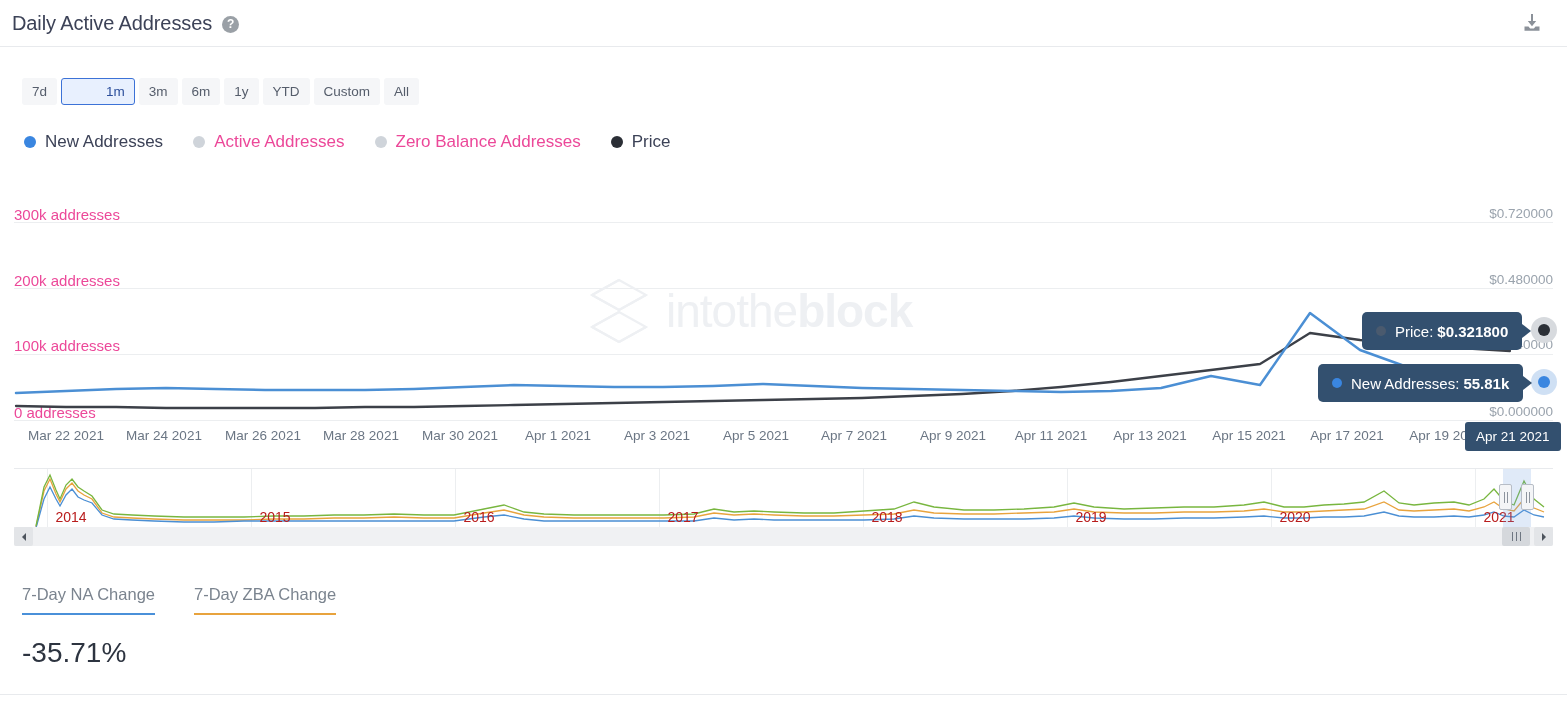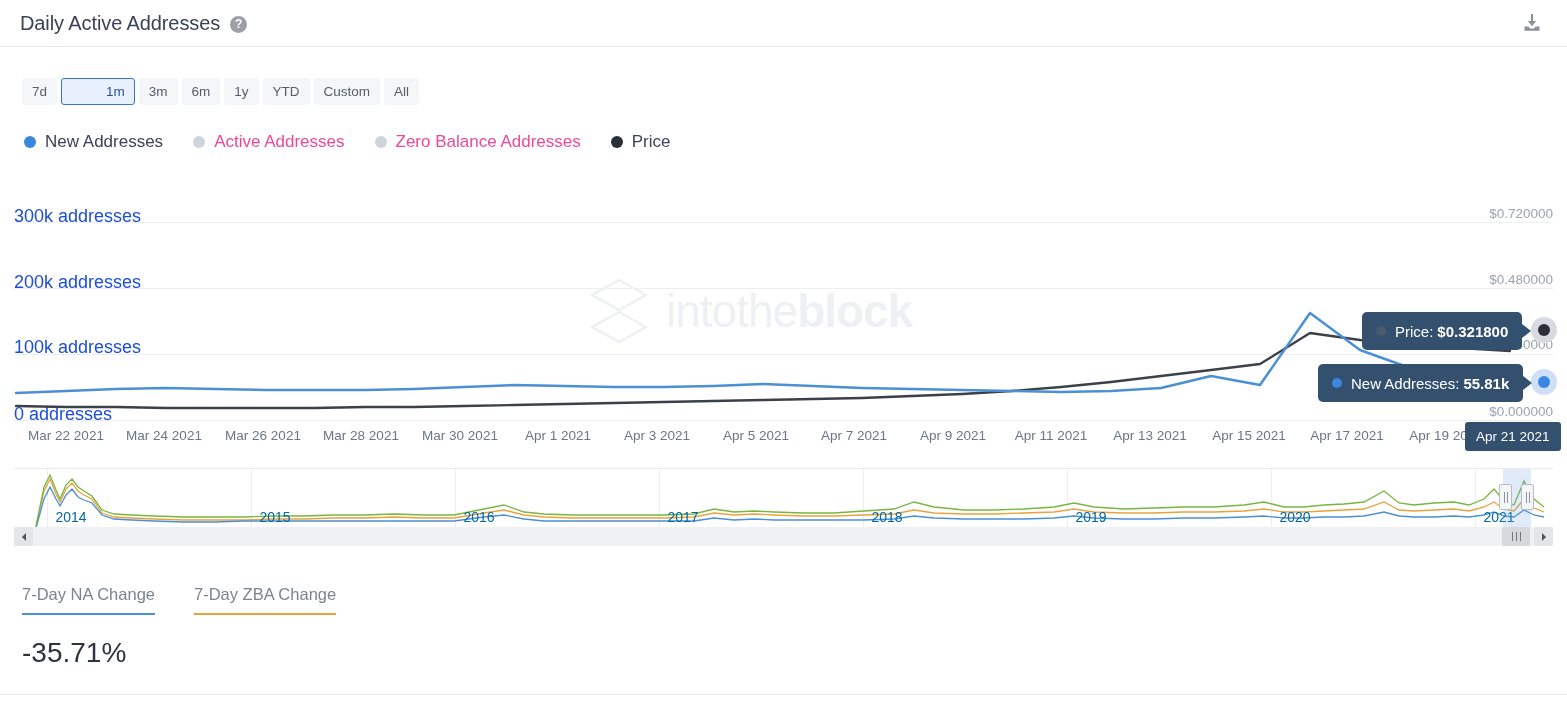--- a/index.html
+++ b/index.html
@@ -17,21 +17,21 @@
   
   .header {
     position: absolute;
     left: 0; top: 0;
     width: 1567px; height: 47px;
     border-bottom: 1px solid #e8eaed;
     display: flex;
     align-items: center;
   }
   .title {
-    margin-left: 20px;
+    margin-left: 12px;
     font-size: 20px;
     color: #3c4257;
     letter-spacing: -0.1px;
     white-space: nowrap;
   }
   .help-icon {
     margin-left: 10px;
     width: 17px; height: 17px;
     border-radius: 50%;
     background: #9aa0a6;
@@ -113,22 +113,22 @@
   .gridline {
     position: absolute;
     left: 14px;
     width: 1539px;
     height: 1px;
     background: #eceef0;
   }
   .axis-label-left {
     position: absolute;
     left: 14px;
-    font-size: 18px;
-    color: #1d4ed8;
+    font-size: 15px;
+    color: #ec4899;
     white-space: nowrap;
   }
   .axis-label-right {
     position: absolute;
     right: 14px;
     font-size: 13.5px;
     color: #9aa3ad;
     white-space: nowrap;
   }
   .watermark {
@@ -222,21 +222,21 @@
     width: 1539px; height: 60px;
     border-top: 1px solid #e8eaed;
     border-bottom: 1px solid #e8eaed;
     overflow: hidden;
     background: #ffffff;
   }
   .nav-year {
     position: absolute;
     top: 40px;
     font-size: 14px;
-    color: #0369a1;
+    color: #b91c1c;
     transform: translateX(-50%);
   }
   .nav-vline {
     position: absolute;
     top: 0;
     width: 1px; height: 60px;
     background: #eceef0;
   }
   .nav-selection {
     position: absolute;

